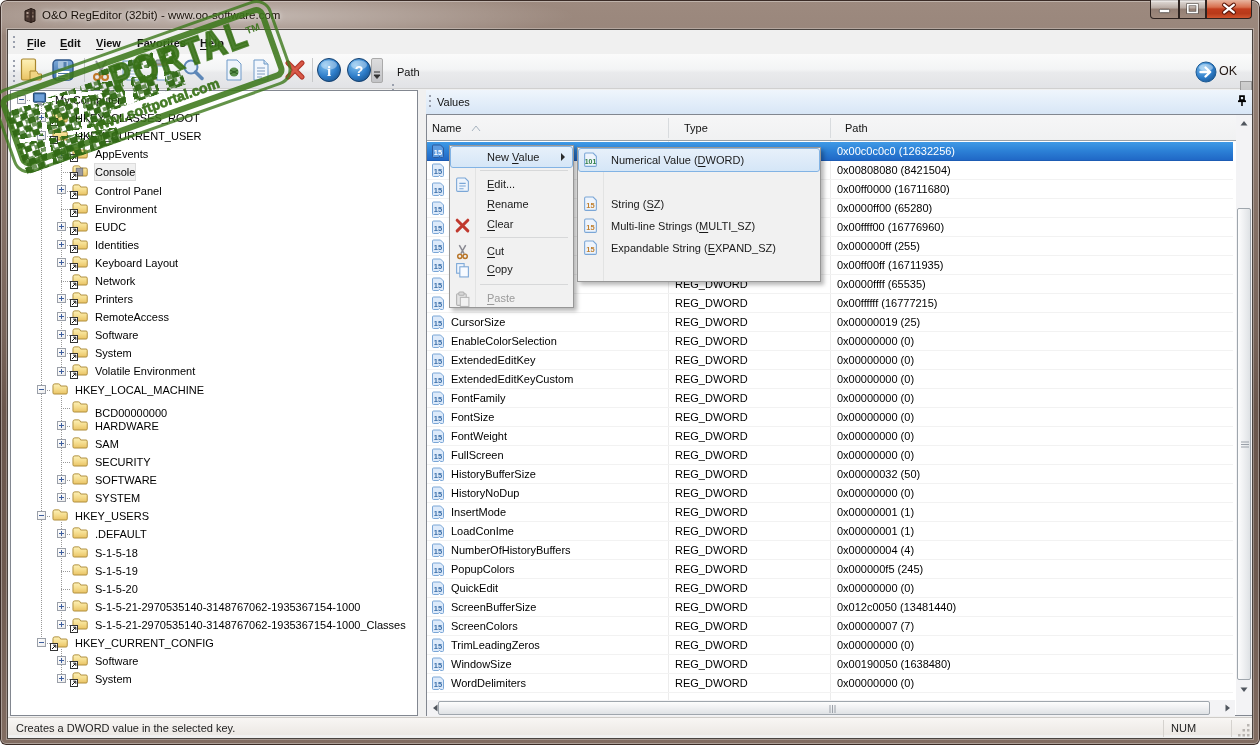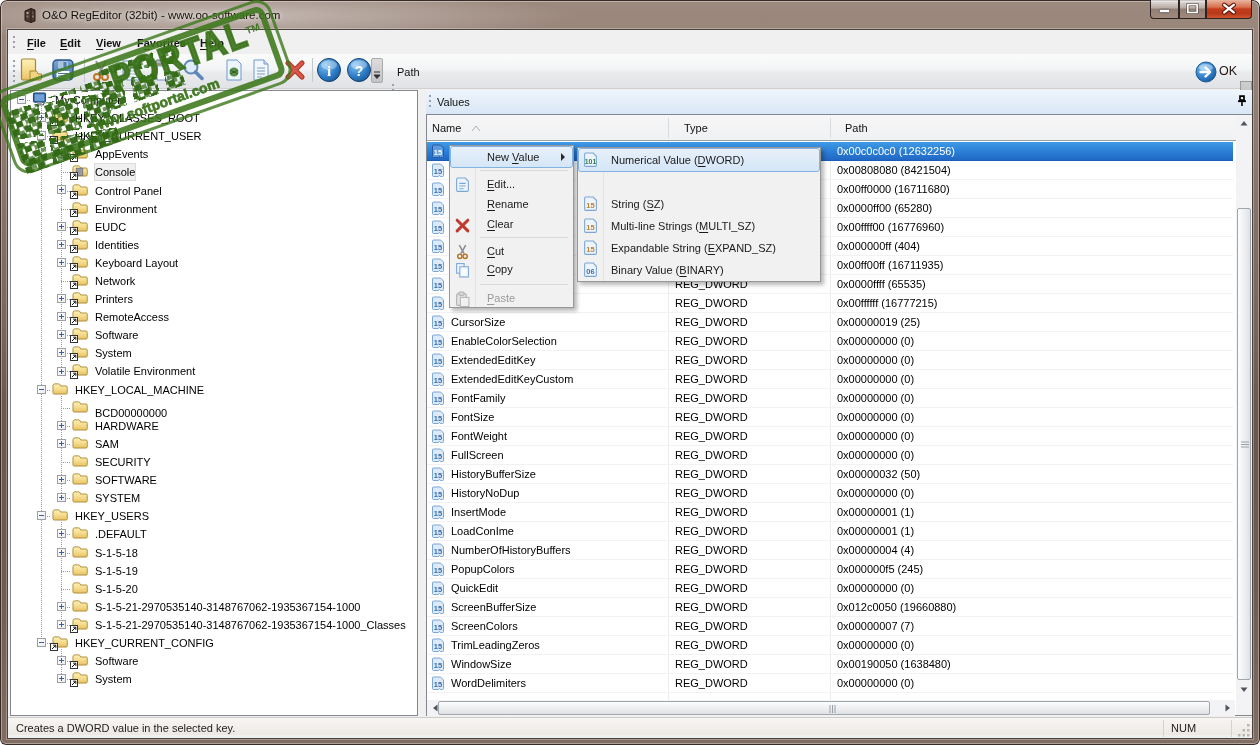--- a/index.html
+++ b/index.html
@@ -648,21 +648,21 @@
           <span class="ctype">REG_DWORD</span>
           <span class="cdata">0x00ffff00 (16776960)</span>
         </div>
         <div class="vrow" style="top:122px">
           <svg class="ric" viewBox="0 0 14 15">
             <path d="M1.5 2 q0-1 1-1 h7 l3 3 v8.5 q0 1-1 1 h-2 l-1-1.2 -1 1.2 h-5 q-1 0-1-1 z" fill="#ddeafa" stroke="#7aa6d6" stroke-width="1"></path>
             <text x="7" y="11" font-size="7.5" font-weight="bold" fill="#3a6ea8" text-anchor="middle">15</text>
           </svg>
           <span class="cname">ColorTable12</span>
           <span class="ctype">REG_DWORD</span>
-          <span class="cdata">0x000000ff (404)</span>
+          <span class="cdata">0x000000ff (255)</span>
         </div>
         <div class="vrow" style="top:141px">
           <svg class="ric" viewBox="0 0 14 15">
             <path d="M1.5 2 q0-1 1-1 h7 l3 3 v8.5 q0 1-1 1 h-2 l-1-1.2 -1 1.2 h-5 q-1 0-1-1 z" fill="#ddeafa" stroke="#7aa6d6" stroke-width="1"></path>
             <text x="7" y="11" font-size="7.5" font-weight="bold" fill="#3a6ea8" text-anchor="middle">15</text>
           </svg>
           <span class="cname">ColorTable13</span>
           <span class="ctype">REG_DWORD</span>
           <span class="cdata">0x00ff00ff (16711935)</span>
         </div>
@@ -819,21 +819,21 @@
           <span class="ctype">REG_DWORD</span>
           <span class="cdata">0x00000000 (0)</span>
         </div>
         <div class="vrow" style="top:483px">
           <svg class="ric" viewBox="0 0 14 15">
             <path d="M1.5 2 q0-1 1-1 h7 l3 3 v8.5 q0 1-1 1 h-2 l-1-1.2 -1 1.2 h-5 q-1 0-1-1 z" fill="#ddeafa" stroke="#7aa6d6" stroke-width="1"></path>
             <text x="7" y="11" font-size="7.5" font-weight="bold" fill="#3a6ea8" text-anchor="middle">15</text>
           </svg>
           <span class="cname">ScreenBufferSize</span>
           <span class="ctype">REG_DWORD</span>
-          <span class="cdata">0x012c0050 (19660880)</span>
+          <span class="cdata">0x012c0050 (13481440)</span>
         </div>
         <div class="vrow" style="top:502px">
           <svg class="ric" viewBox="0 0 14 15">
             <path d="M1.5 2 q0-1 1-1 h7 l3 3 v8.5 q0 1-1 1 h-2 l-1-1.2 -1 1.2 h-5 q-1 0-1-1 z" fill="#ddeafa" stroke="#7aa6d6" stroke-width="1"></path>
             <text x="7" y="11" font-size="7.5" font-weight="bold" fill="#3a6ea8" text-anchor="middle">15</text>
           </svg>
           <span class="cname">ScreenColors</span>
           <span class="ctype">REG_DWORD</span>
           <span class="cdata">0x00000007 (7)</span>
         </div>
@@ -979,27 +979,20 @@
             <text x="7" y="11" font-size="7" font-weight="bold" fill="#c08030" text-anchor="middle">15</text>
           </svg>
           <span class="txt">Multi-line Strings (<u>M</u>ULTI_SZ)</span>
         </div>
         <div class="sitem" style="top:89px">
           <svg class="micon" viewBox="0 0 14 15">
             <path d="M1.5 2 q0-1 1-1 h7 l3 3 v8.5 q0 1-1 1 h-9 q-1 0-1-1 z" fill="#eef4fc" stroke="#7aa6d6"></path>
             <text x="7" y="11" font-size="7" font-weight="bold" fill="#c08030" text-anchor="middle">15</text>
           </svg>
           <span class="txt">Expandable String (<u>E</u>XPAND_SZ)</span>
-        </div>
-        <div class="sitem" style="top:111px">
-          <svg class="micon" viewBox="0 0 14 15">
-            <path d="M1.5 2 q0-1 1-1 h7 l3 3 v8.5 q0 1-1 1 h-9 q-1 0-1-1 z" fill="#eef4fc" stroke="#7aa6d6"></path>
-            <text x="7" y="11" font-size="7" font-weight="bold" fill="#3a6ea8" text-anchor="middle">06</text>
-          </svg>
-          <span class="txt">Binary Value (<u>B</u>INARY)</span>
         </div>
       </div>
     </div>
     <div id="stamp">
       <div id="soft1" class="soft"></div>
       <div id="soft2" class="soft"></div>
       <div id="portal">PORTAL</div>
       <div id="tm">TM</div>
       <div id="wwwline">www.softportal.com</div>
     </div>

